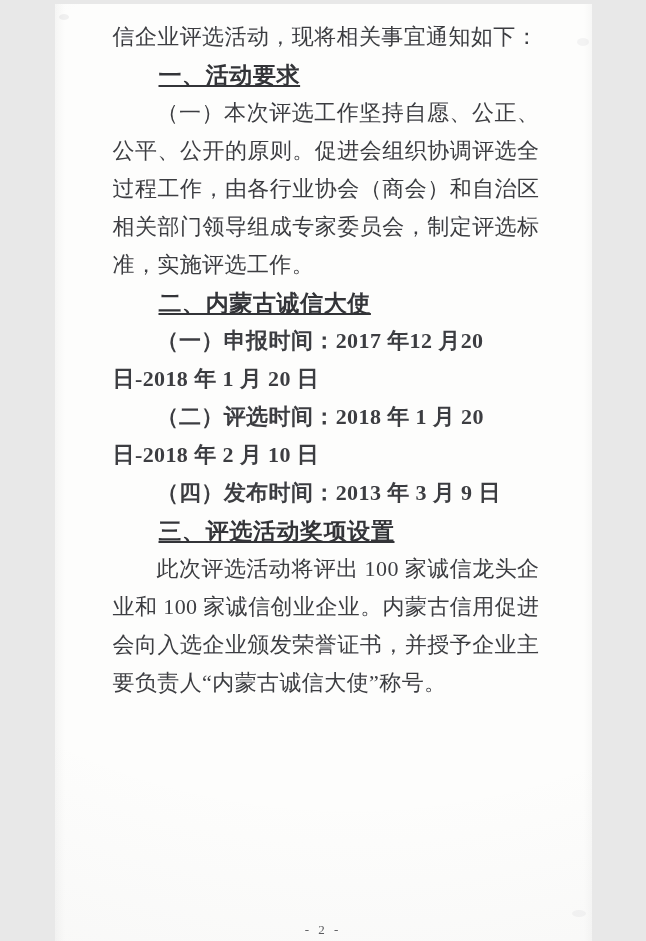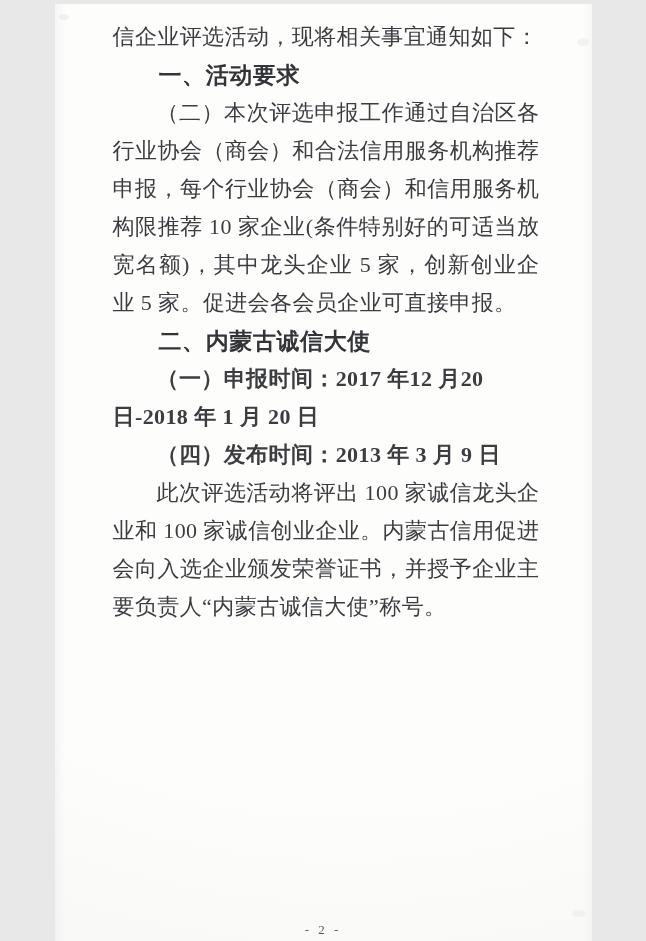--- a/index.html
+++ b/index.html
@@ -45,20 +45,21 @@
   .heading {
     margin: 0;
     text-indent: 2em;
     font-family: "Liberation Sans", "DejaVu Sans", sans-serif;
     font-weight: 700;
     font-size: 23px;
     line-height: 38px;
     color: #333438;
     letter-spacing: 0.6px;
     text-align: left;
+    text-decoration: underline;
   }
   .date-line {
     text-indent: 2em;
     text-align: left;
     font-weight: bold;
   }
   .page-number {
     position: absolute;
     bottom: 7px;
     left: 0;
@@ -87,25 +88,27 @@
 
   <span class="artifact a1"></span>
   <span class="artifact a2"></span>
   <span class="artifact a3"></span>
 
   <div class="content">
 
     <p class="para continued">信企业评选活动，现将相关事宜通知如下：</p>
 
     <p class="heading">一、活动要求</p>
-    <p class="para">（二）本次评选申报工作通过自治区各行业协会（商会）和合法信用服务机构推荐申报，每个行业协会（商会）和信用服务机构限推荐 10 家企业(条件特别好的可适当放宽名额)，其中龙头企业 5 家，创新创业企业 5 家。促进会各会员企业可直接申报。</p>
+    <p class="para">（一）本次评选工作坚持自愿、公正、公平、公开的原则。促进会组织协调评选全过程工作，由各行业协会（商会）和自治区相关部门领导组成专家委员会，制定评选标准，实施评选工作。</p>
 
     <p class="heading">二、内蒙古诚信大使</p>
     <p class="para date-line">（一）申报时间：2017 年12 月20 日-2018 年 1 月 20 日</p>
+    <p class="para date-line">（二）评选时间：2018 年 1 月 20 日-2018 年 2 月 10 日</p>
     <p class="para date-line">（四）发布时间：2013 年 3 月 9 日</p>
 
+    <p class="heading">三、评选活动奖项设置</p>
     <p class="para">此次评选活动将评出 100 家诚信龙头企业和 100 家诚信创业企业。内蒙古信用促进会向入选企业颁发荣誉证书，并授予企业主要负责人“内蒙古诚信大使”称号。</p>
 
   </div>
 
   <div class="page-number">- 2 -</div>
 
 </div>
 
 </body></html>

